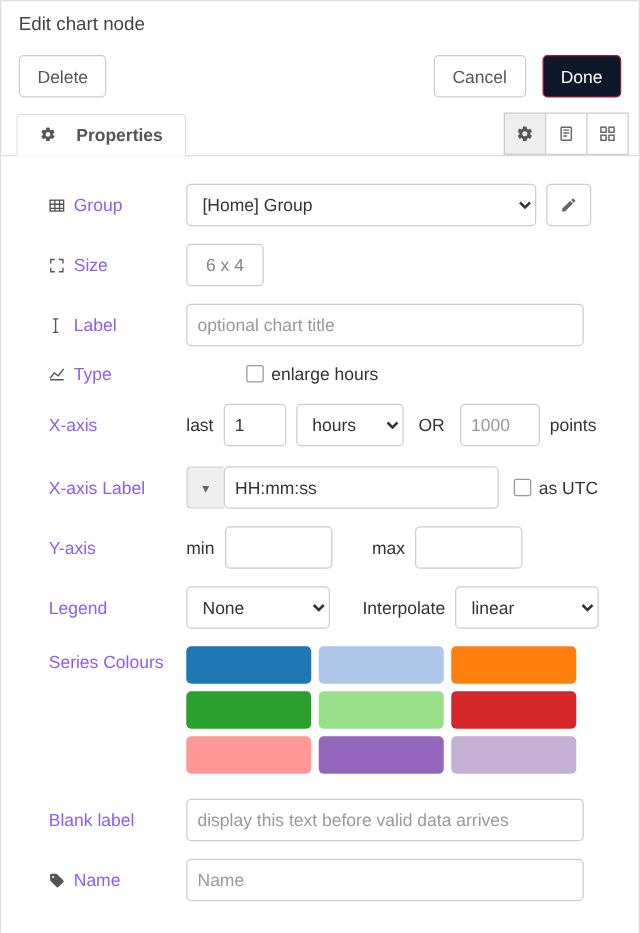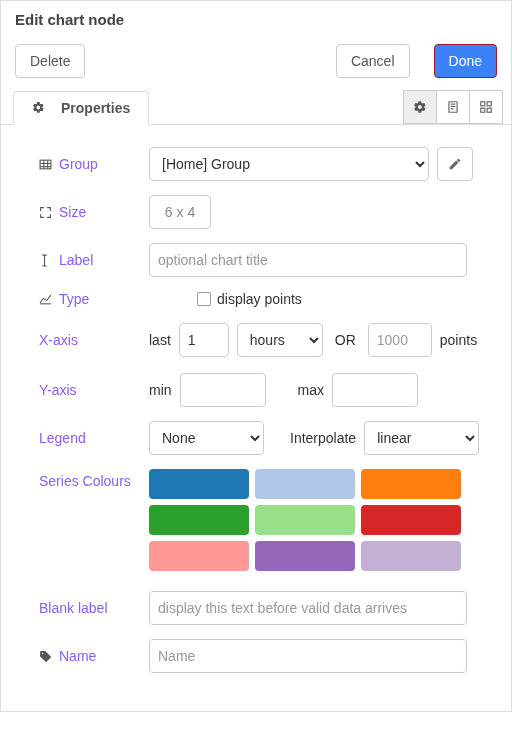--- a/index.html
+++ b/index.html
@@ -14,21 +14,21 @@
   .panel {
     border-left: 1px solid #ddd;
     border-right: 1px solid #ddd;
     border-bottom: 1px solid #ddd;
   }
   .header-row {
     padding: 10px 14px 8px;
     border-top: 1px solid #ddd;
   }
   .header-title {
-    font-weight: 700;
+    font-weight: 400;
     color: #444;
     font-size: 15px;
   }
   .toolbar-row {
     display: flex;
     justify-content: space-between;
     align-items: center;
     padding: 8px 14px;
   }
   .btn {
@@ -42,26 +42,26 @@
     border-radius: 4px;
     font-size: 14px;
     cursor: pointer;
     height: 34px;
   }
   .btn-icon {
     width: 36px;
     padding: 0;
   }
   .btn-primary {
-    background: #3b82f6;
+    background: #0f172a;
     border-color: #ad1625;
     color: #fff;
     font-weight: 400;
   }
-  .toolbar-right { display:flex; gap:24px;margin-left:48px; }
+  .toolbar-right { display:flex; gap:13px;margin-left:48px; }
   .tabs-row {
     display: flex;
     align-items: center;
     border-bottom: 1px solid #ddd;
     padding: 0 8px 0 0;
     position: relative;
     margin-top: 4px;
   }
   .tab {
     border: 1px solid #ddd;
@@ -273,38 +273,53 @@
           <svg width="13" height="11" viewBox="0 0 24 20" fill="none" stroke="#555" stroke-width="2">
                 <polyline points="2,16 8,8 14,12 22,2"></polyline>
                 <line x1="2" y1="18" x2="22" y2="18"></line>
               </svg>
         </span>
         <span>Type</span>
       </span>
       <span style="width:40px"></span>
       <label class="chk-wrap">
         <span class="chk"></span>
-        <span>display points</span>
+        <span>enlarge hours</span>
       </label>
     </div>
 
     <div class="row">
       <span class="row-label">
         <span>X-axis</span>
       </span>
       <span>last</span>
       <input type="text" class="w50" value="1" style="">
       <select style="width:86px">
         <option>hours</option>
       </select>
       <span style="margin:11px 4px;">OR</span>
       <input type="text" class="w64" placeholder="1000" style="">
       <span>points</span>
     </div>
 
+    <div class="row">
+      <span class="row-label">
+        <span>X-axis Label</span>
+      </span>
+      <span style="display:inline-flex;">
+        <span class="seg-btn">
+          <span>▾</span>
+        </span>
+        <input type="text" class="seg-input" value="HH:mm:ss" style="">
+      </span>
+      <label class="chk-wrap" style="margin-left:4px">
+        <span class="chk"></span>
+        <span>as UTC</span>
+      </label>
+    </div>
 
     <div class="row">
       <span class="row-label">
         <span>Y-axis</span>
       </span>
       <span>min</span>
       <input type="text" style="width: 86px;">
       <span style="width:16px"></span>
       <span>max</span>
       <input type="text" style="width: 86px;">

